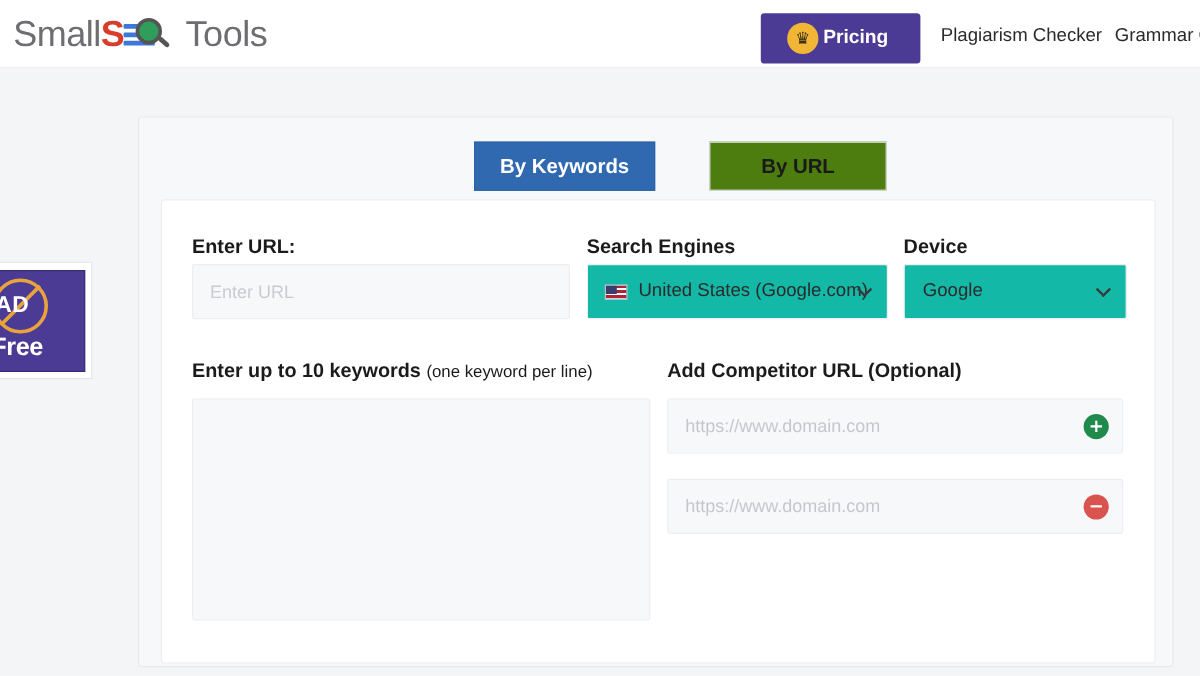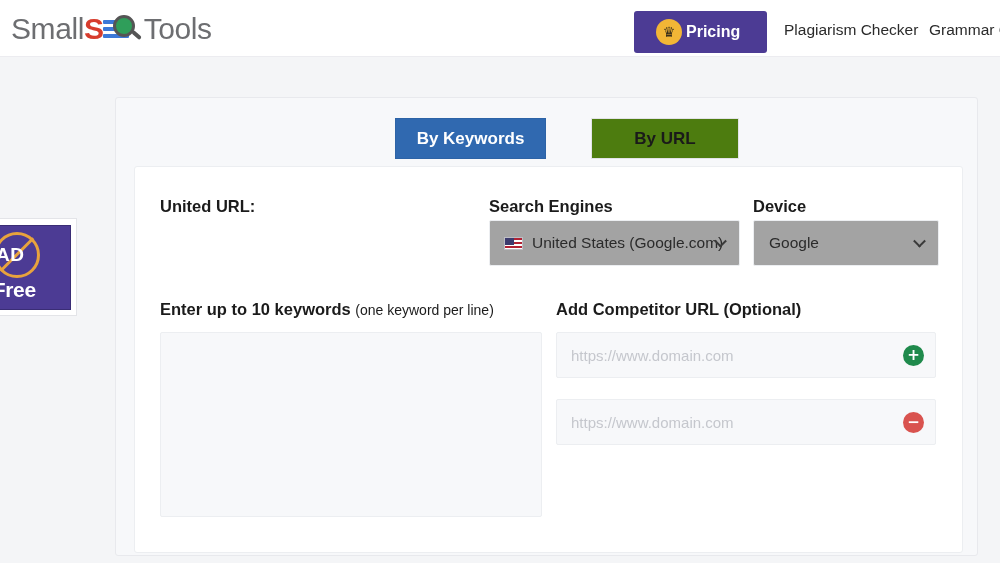--- a/index.html
+++ b/index.html
@@ -41,21 +41,21 @@
     margin-left: -16px; vertical-align: middle;
   }
   .logo-glass .lens {
     position: absolute; left: 0; top: 2px; width: 22px; height: 22px;
     border-radius: 50%; border: 3px solid #555; background: #2f9e5a;
   }
   .logo-glass .handle {
     position: absolute; left: 18px; top: 20px; width: 11px; height: 4px;
     background: #555; transform: rotate(42deg); border-radius: 2px;
   }
-  .logo-tools { color: #6d6e71; font-weight: 400; margin-left: 1px; }
+  .logo-tools { color: #6d6e71; font-weight: 400; margin-left: 12px; }
 
   .pricing-btn {
     position: absolute; left: 634px; top: 11px; width: 133px; height: 42px;
     background: #4c3b94; border-radius: 3px;
     display: flex; align-items: center; cursor: pointer;
   }
   .crown-badge {
     width: 26px; height: 26px; border-radius: 50%;
     background: #f2b636; margin-left: 22px;
     display: flex; align-items: center; justify-content: center;
@@ -132,21 +132,21 @@
   .field-label .sub { font-size: 14px; font-weight: 400; }
 
   .text-input {
     position: absolute; background: #f7f8fa; border: 1px solid #eceef1;
     border-radius: 2px; font-family: "Liberation Sans", sans-serif;
     font-size: 15px; color: #2b2b2b; padding: 0 14px;
   }
   .text-input::placeholder { color: #c9cbd1; }
 
   .select-box {
-    position: absolute; background: #a3a3a3; border: 1px solid #eceef1;
+    position: absolute; background: #14b8a6; border: 1px solid #eceef1;
     border-radius: 2px; display: flex; align-items: center; cursor: pointer;
   }
   .select-flag {
     margin-left: 14px; width: 19px; height: 13px; position: relative;
     border: 1px solid #bdbdc4; overflow: hidden; flex: none;
   }
   .select-flag .stripes {
     position: absolute; inset: 0;
     background: repeating-linear-gradient(to bottom,
       #b22234 0, #b22234 2px, #ffffff 2px, #ffffff 4px);
@@ -230,21 +230,22 @@
 
   <div class="outer-panel">
 
     <div class="tabs">
       <div class="tab tab-active">By Keywords</div>
       <div class="tab tab-inactive">By URL</div>
     </div>
 
     <div class="inner-card">
 
-      <div class="field-label" style="left:25px; top:30px;">United URL:</div>
+      <div class="field-label" style="left:25px; top:30px;">Enter URL:</div>
+      <input class="text-input" style="left: 25px; top: 53px; width: 315px; height: 46px;" placeholder="Enter URL">
 
       <div class="field-label" style="left:354px; top:30px;">Search Engines</div>
       <div class="select-box" style="left:354px; top:53px; width:251px; height:46px;">
         <span class="select-flag">
           <span class="stripes"></span>
             <span class="canton"></span>
         </span>
         <span class="select-text">United States (Google.com)</span>
         <span class="chevron"></span>
       </div>

